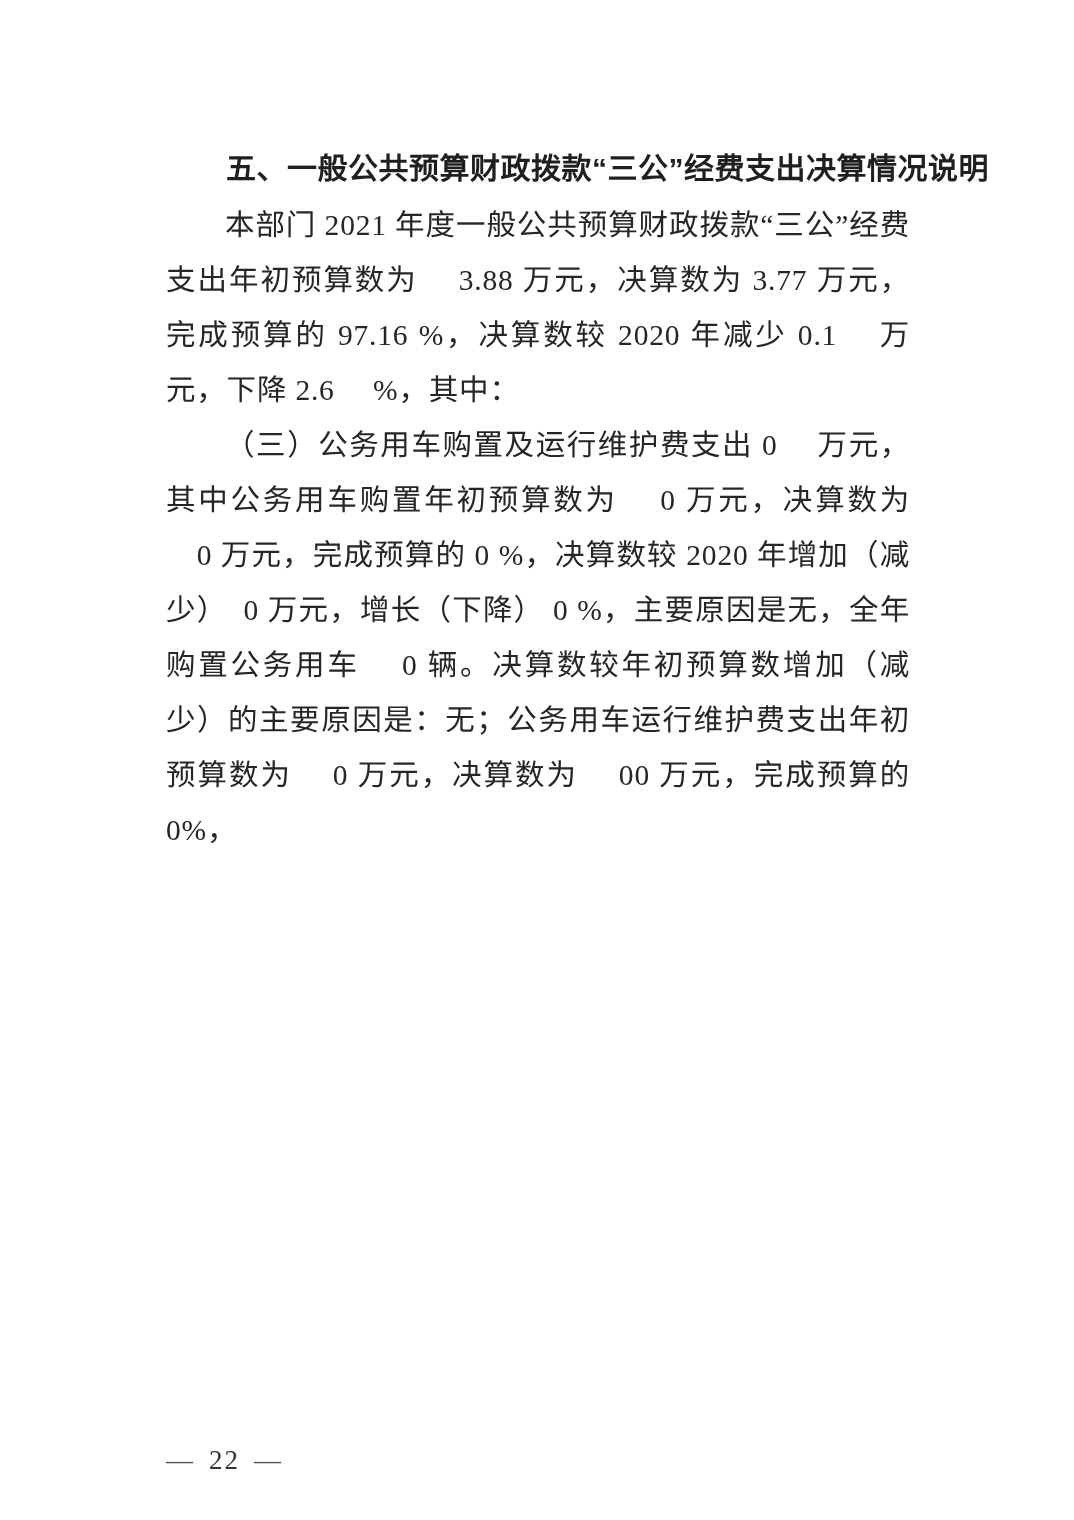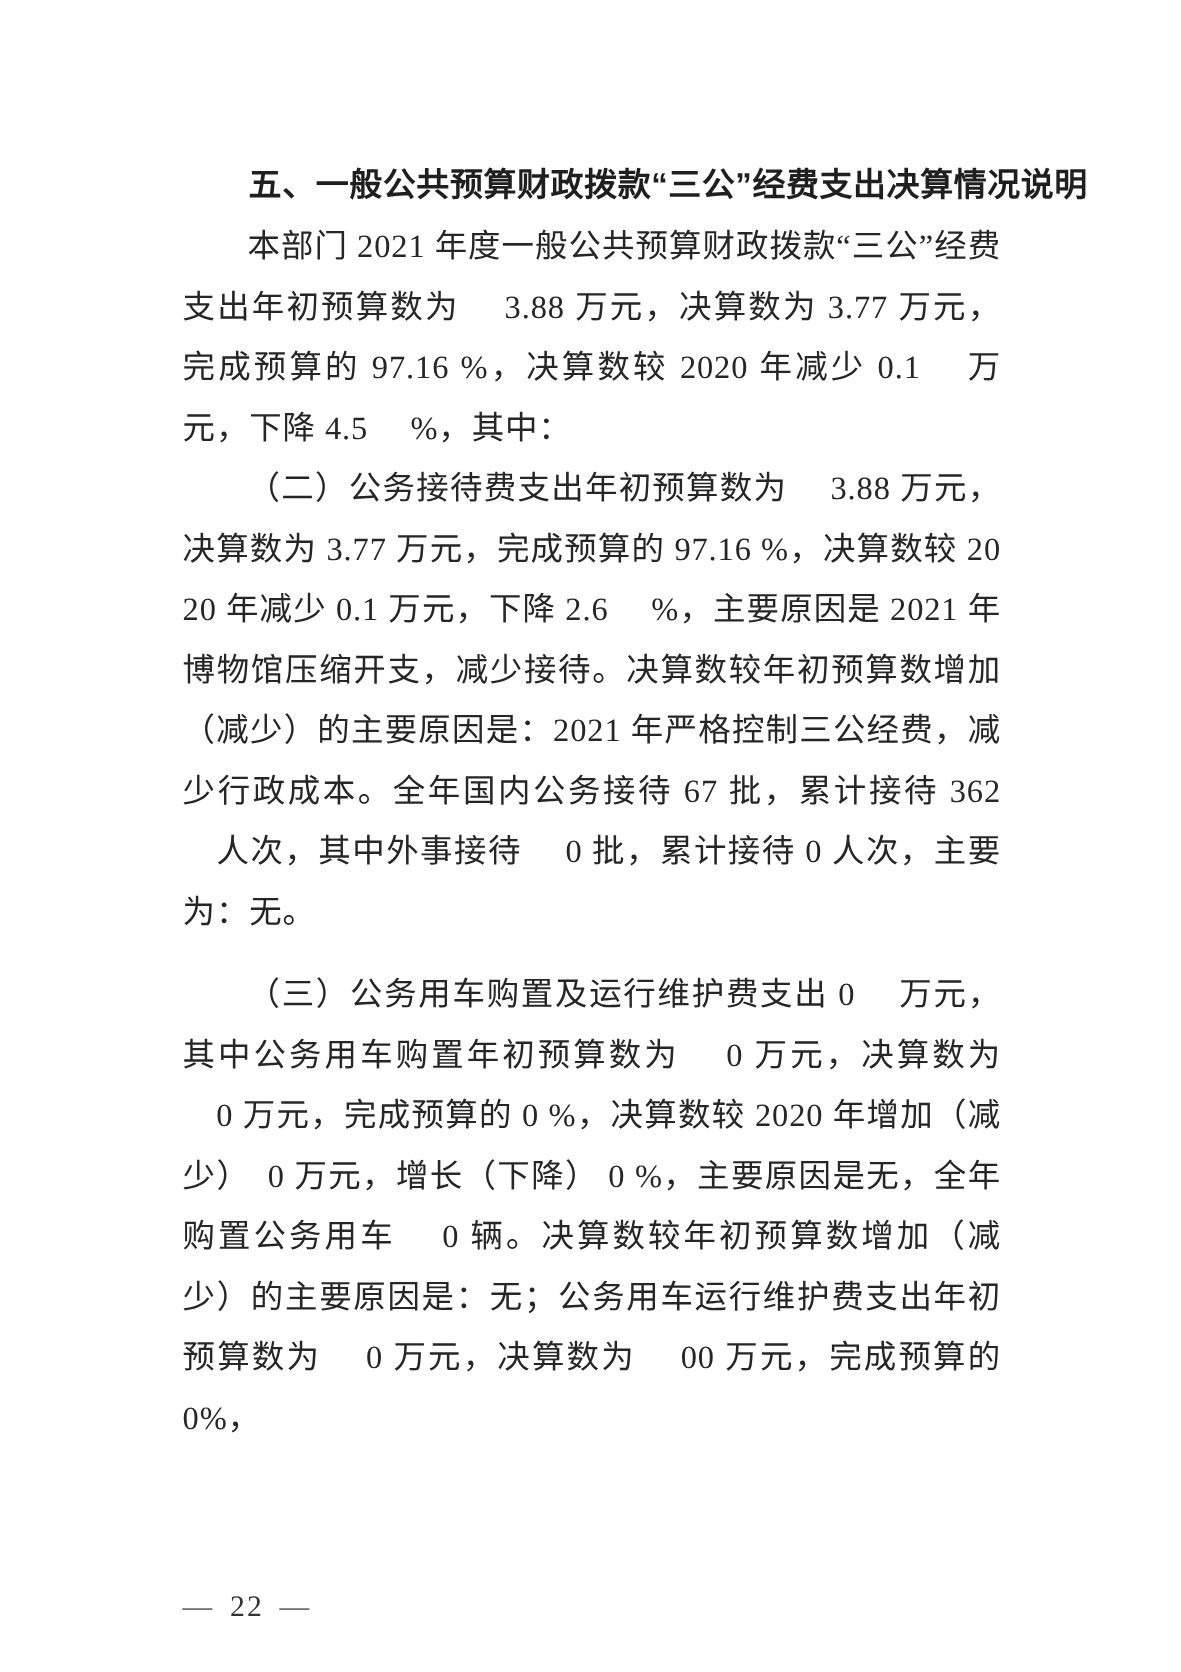--- a/index.html
+++ b/index.html
@@ -62,24 +62,23 @@
     margin: 0 14px;
   }
 </style>
 </head>
 <body>
 
 <div class="page">
   <div class="content">
     <h1 class="doc-title">五、一般公共预算财政拨款“三公”经费支出决算情况说明</h1>
 
-    <p class="para">本部门 2021 年度一般公共预算财政拨款“三公”经费支出年初预算数为　 3.88 万元，决算数为 3.77 万元，完成预算的 97.16 %，决算数较 2020 年减少 0.1 　万元，下降 4.5 　%，其中：</p>
+    <p class="para">本部门 2021 年度一般公共预算财政拨款“三公”经费支出年初预算数为　 3.88 万元，决算数为 3.77 万元，完成预算的 97.16 %，决算数较 2020 年减少 0.1 　万元，下降 2.6 　%，其中：</p>
 
 
-    <p class="para gap-after">（二）公务接待费支出年初预算数为 　3.88 万元，决算数为 3.77 万元，完成预算的 97.16 %，决算数较 2020 年减少 0.1 万元，下降 2.6 　%，主要原因是 2021 年博物馆压缩开支，减少接待。决算数较年初预算数增加（减少）的主要原因是：2021 年严格控制三公经费，减少行政成本。全年国内公务接待 67 批，累计接待 362 　人次，其中外事接待 　0 批，累计接待 0 人次，主要为：无。</p>
 
     <p class="para">（三）公务用车购置及运行维护费支出 0 　万元，其中公务用车购置年初预算数为 　0 万元，决算数为 　0 万元，完成预算的 0 %，决算数较 2020 年增加（减少）　0 万元，增长（下降） 0 %，主要原因是无，全年购置公务用车 　0 辆。决算数较年初预算数增加（减少）的主要原因是：无；公务用车运行维护费支出年初预算数为 　0 万元，决算数为 　00 万元，完成预算的 0%，</p>
   </div>
 
   <div class="footer">
     <span class="dash">—</span><span class="page-num">22</span><span class="dash">—</span>
   </div>
 </div>
 
 </body></html>

